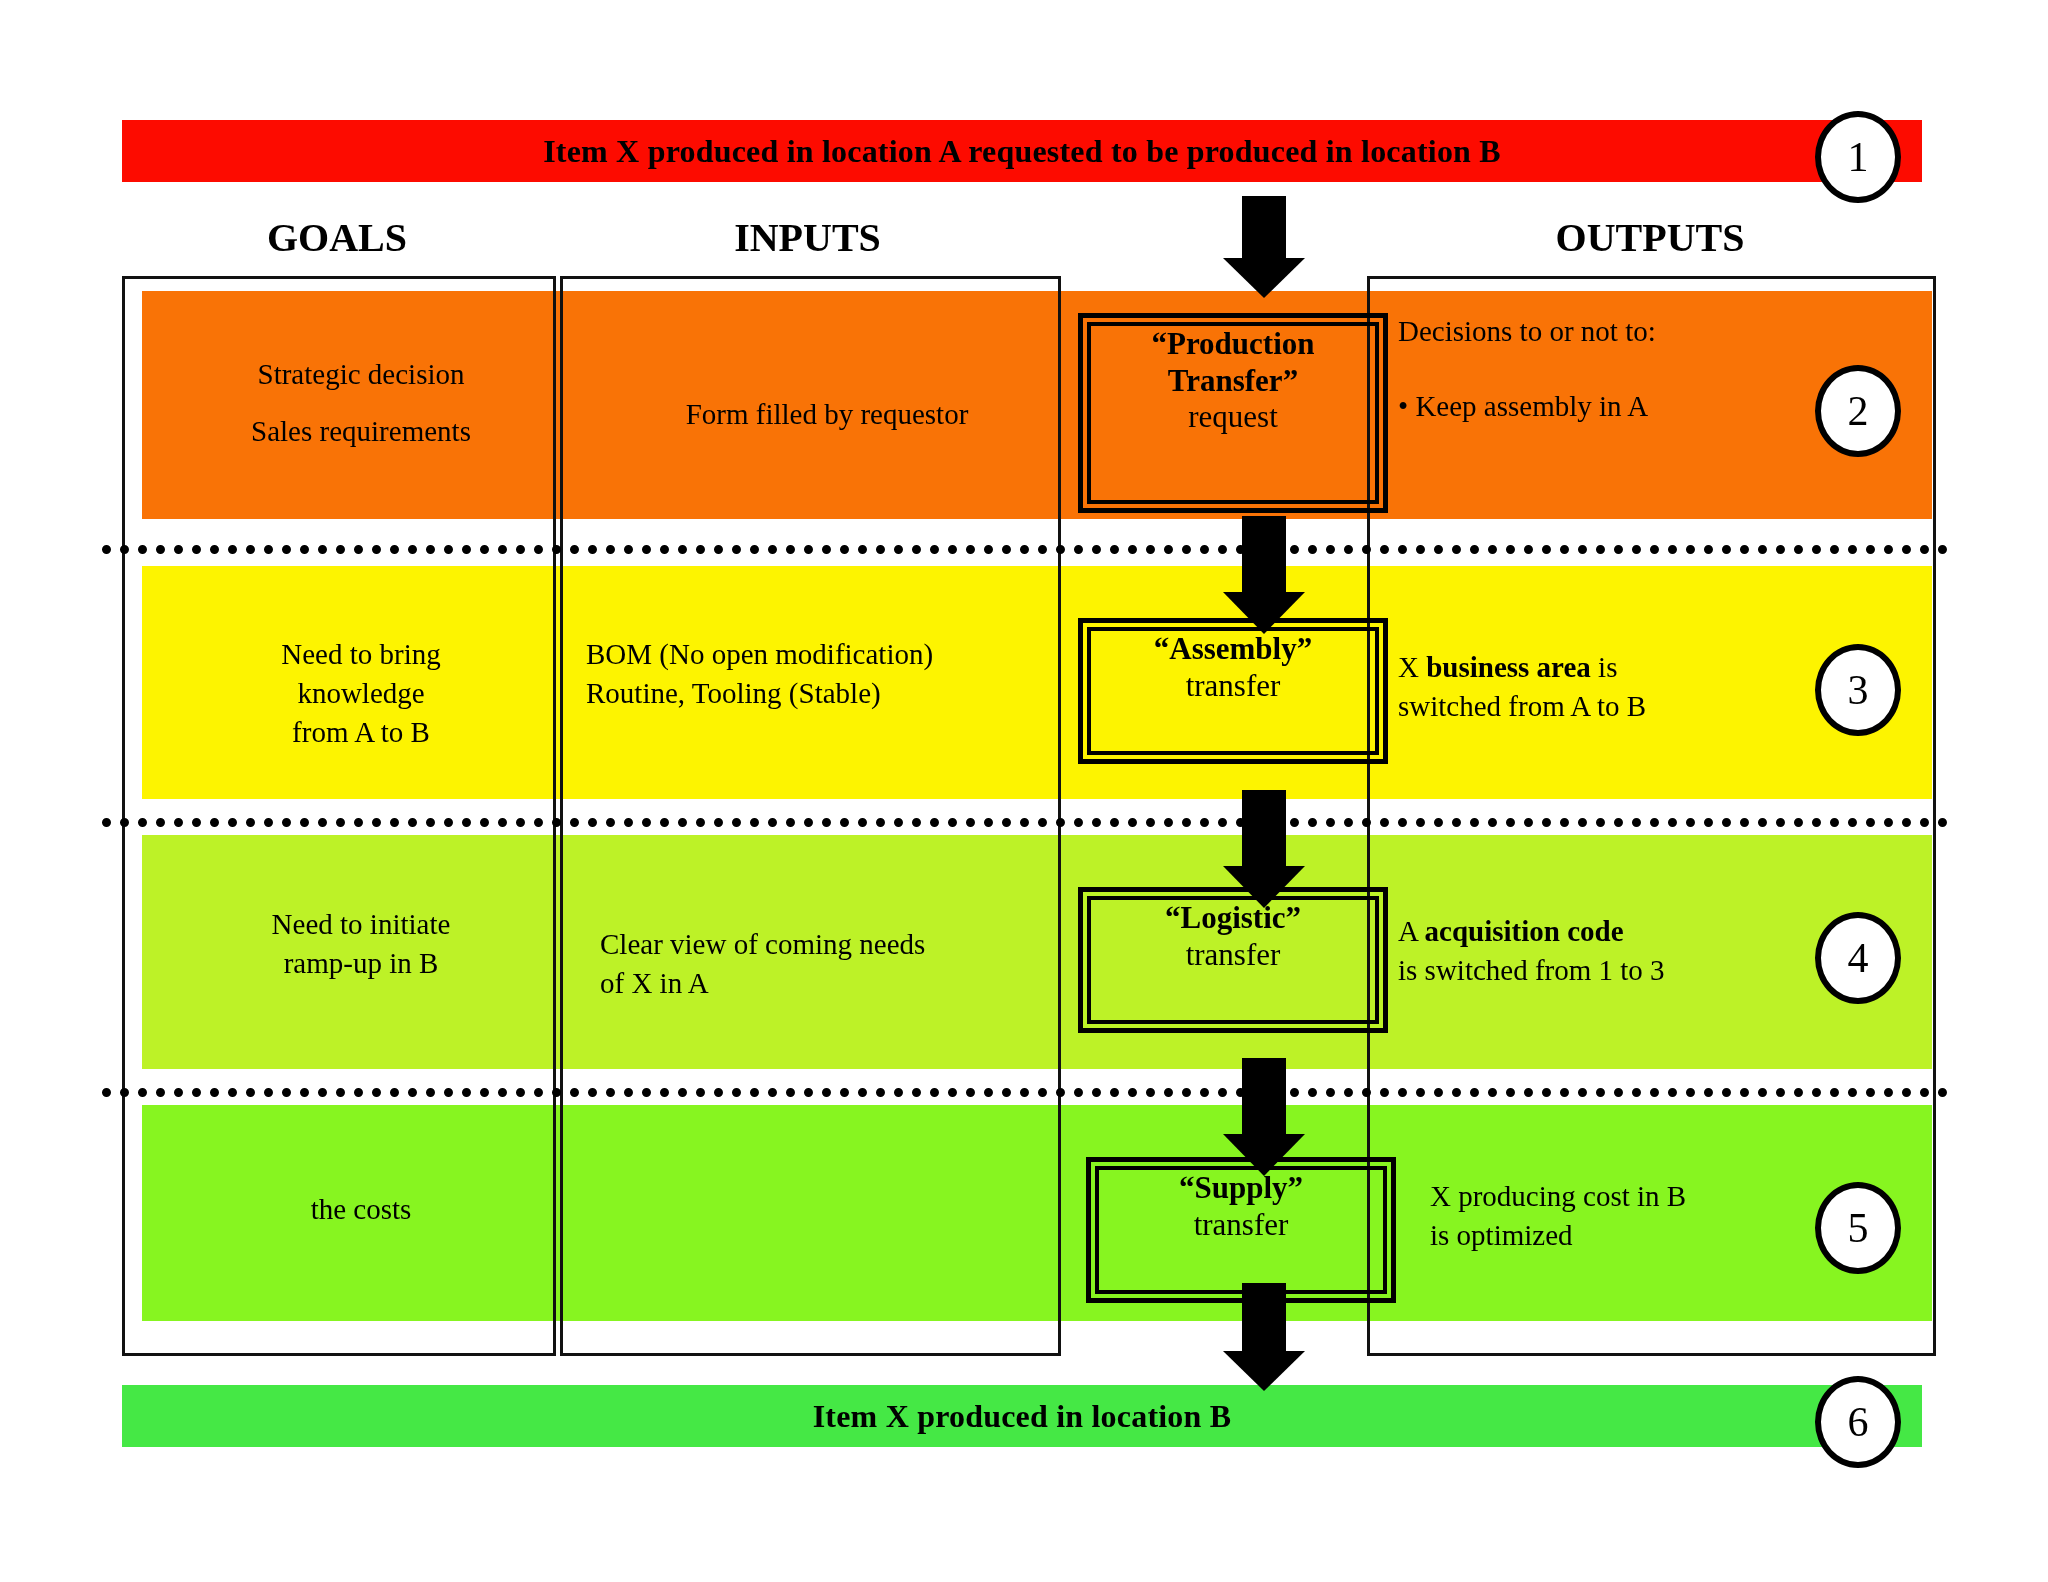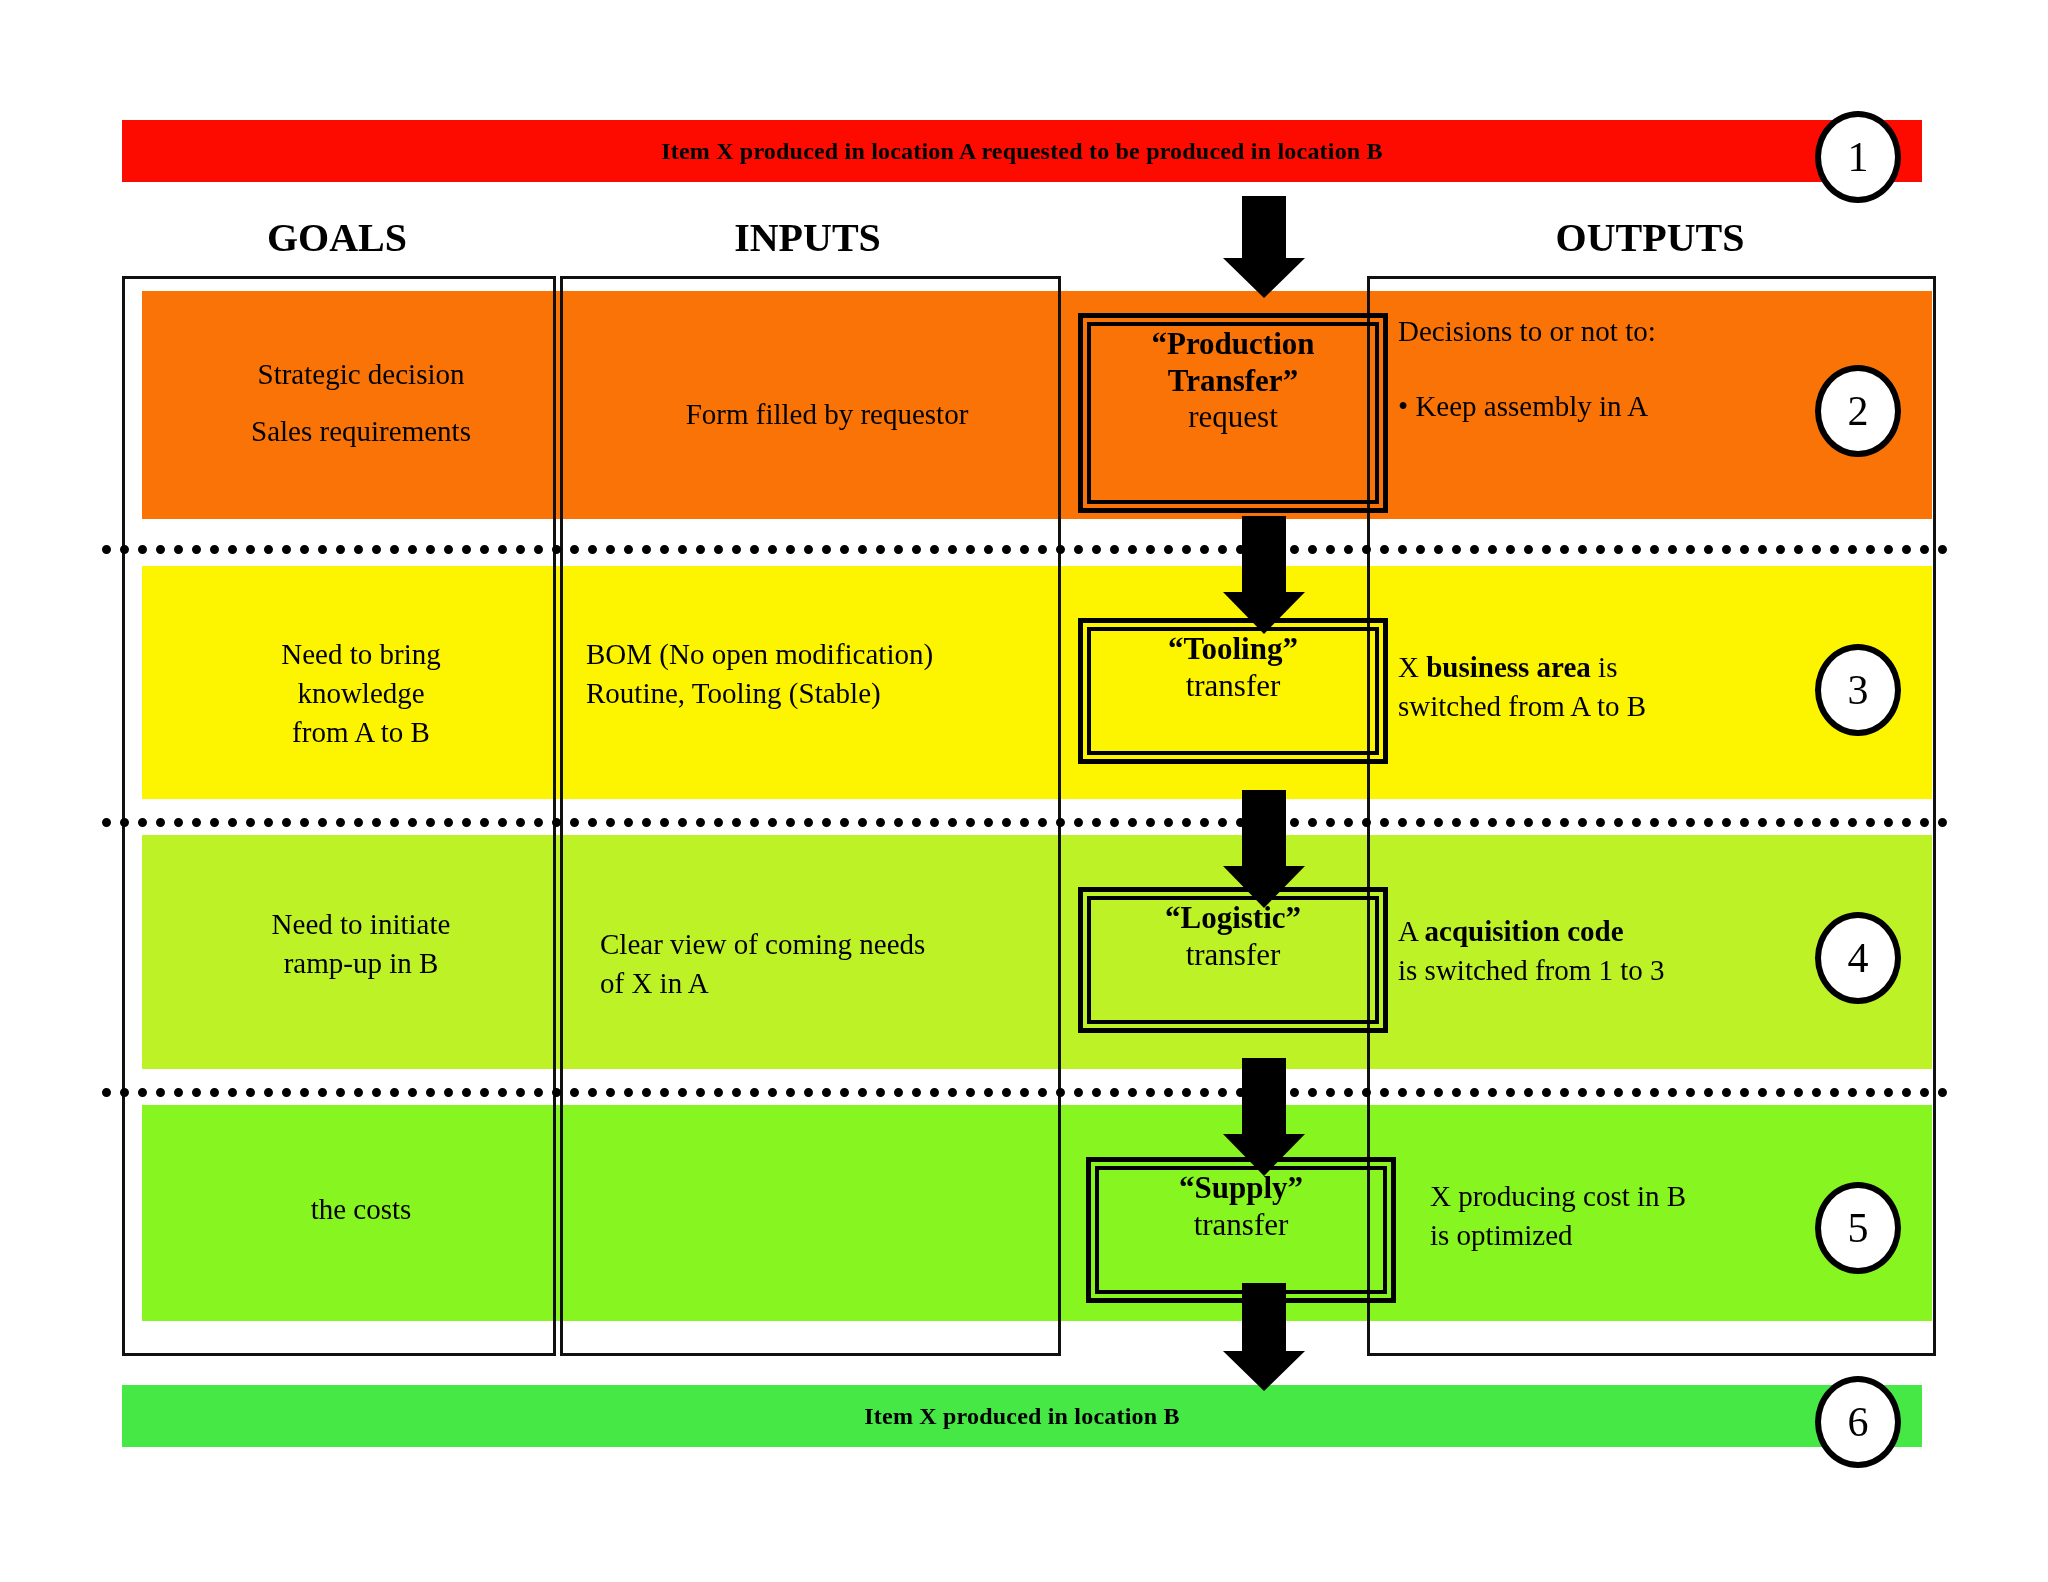--- a/index.html
+++ b/index.html
@@ -1,21 +1,21 @@
 <!DOCTYPE html>
 <html><head>
 <meta charset="utf-8">
 <style>
   html,body{margin:0;padding:0;background:#ffffff;}
   body{width:2048px;height:1582px;position:relative;overflow:hidden;
        font-family:"Liberation Serif","DejaVu Serif",serif;color:#000;}
 
   
   .banner{position:absolute;display:flex;align-items:center;justify-content:center;}
-  .banner .btxt{font-weight:bold;font-size:24px;letter-spacing:.2px;white-space:nowrap;}
+  .banner .btxt{font-weight:bold;font-size:32px;letter-spacing:.2px;white-space:nowrap;}
 
   #top-banner{left:122px;top:120px;width:1800px;height:62px;background:#fd0b00;}
   #bottom-banner{left:122px;top:1385px;width:1800px;height:62px;background:#45e845;}
 
   
   .badge{position:absolute;width:74px;height:80px;border-radius:50%;
          background:#ffffff;border:6px solid #000;
          display:flex;align-items:center;justify-content:center;
          font-size:42px;line-height:1;z-index:40;}
 
@@ -134,21 +134,21 @@
   <span class="sp">Need to bring</span>
   <span class="sp">knowledge</span>
   <span class="sp">from A to B</span>
 </div>
 <div class="cell left" style="left:586px;top:635px;width:470px;">
   <span class="sp">BOM (No open modification)</span>
   <span class="sp">Routine, Tooling (Stable)</span>
 </div>
 <div class="procbox" style="left:1078px;top:618px;width:292px;height:128px;">
   <div class="inner">
-    <div class="l1">“Tooling”</div>
+    <div class="l1">“Assembly”</div>
     <div class="l2">transfer</div>
   </div>
 </div>
 <div class="cell left" style="left:1398px;top:630px;width:450px;">
   <span class="gap"></span>
   <span class="sp"><span>X  </span><span class="b">business area</span><span> is</span></span>
   <span class="sp">switched from A to B</span>
 </div>
 <div class="badge" style="left:1815px;top:644px;">
   <span>3</span>

